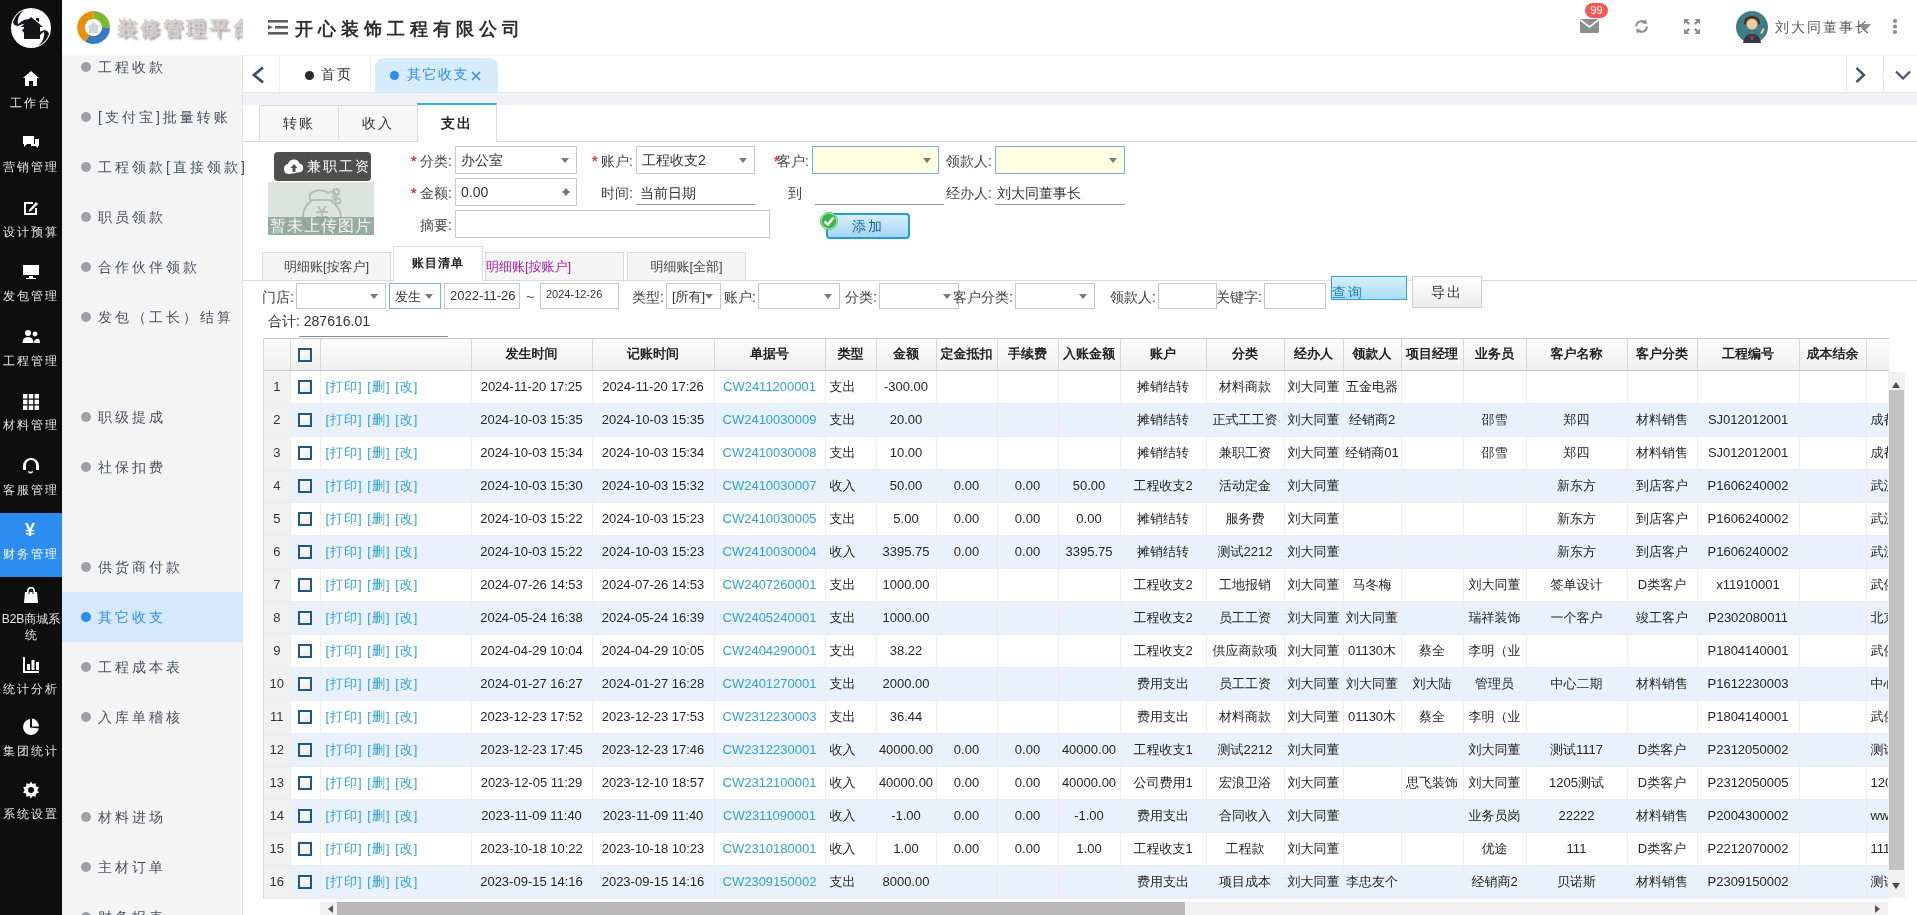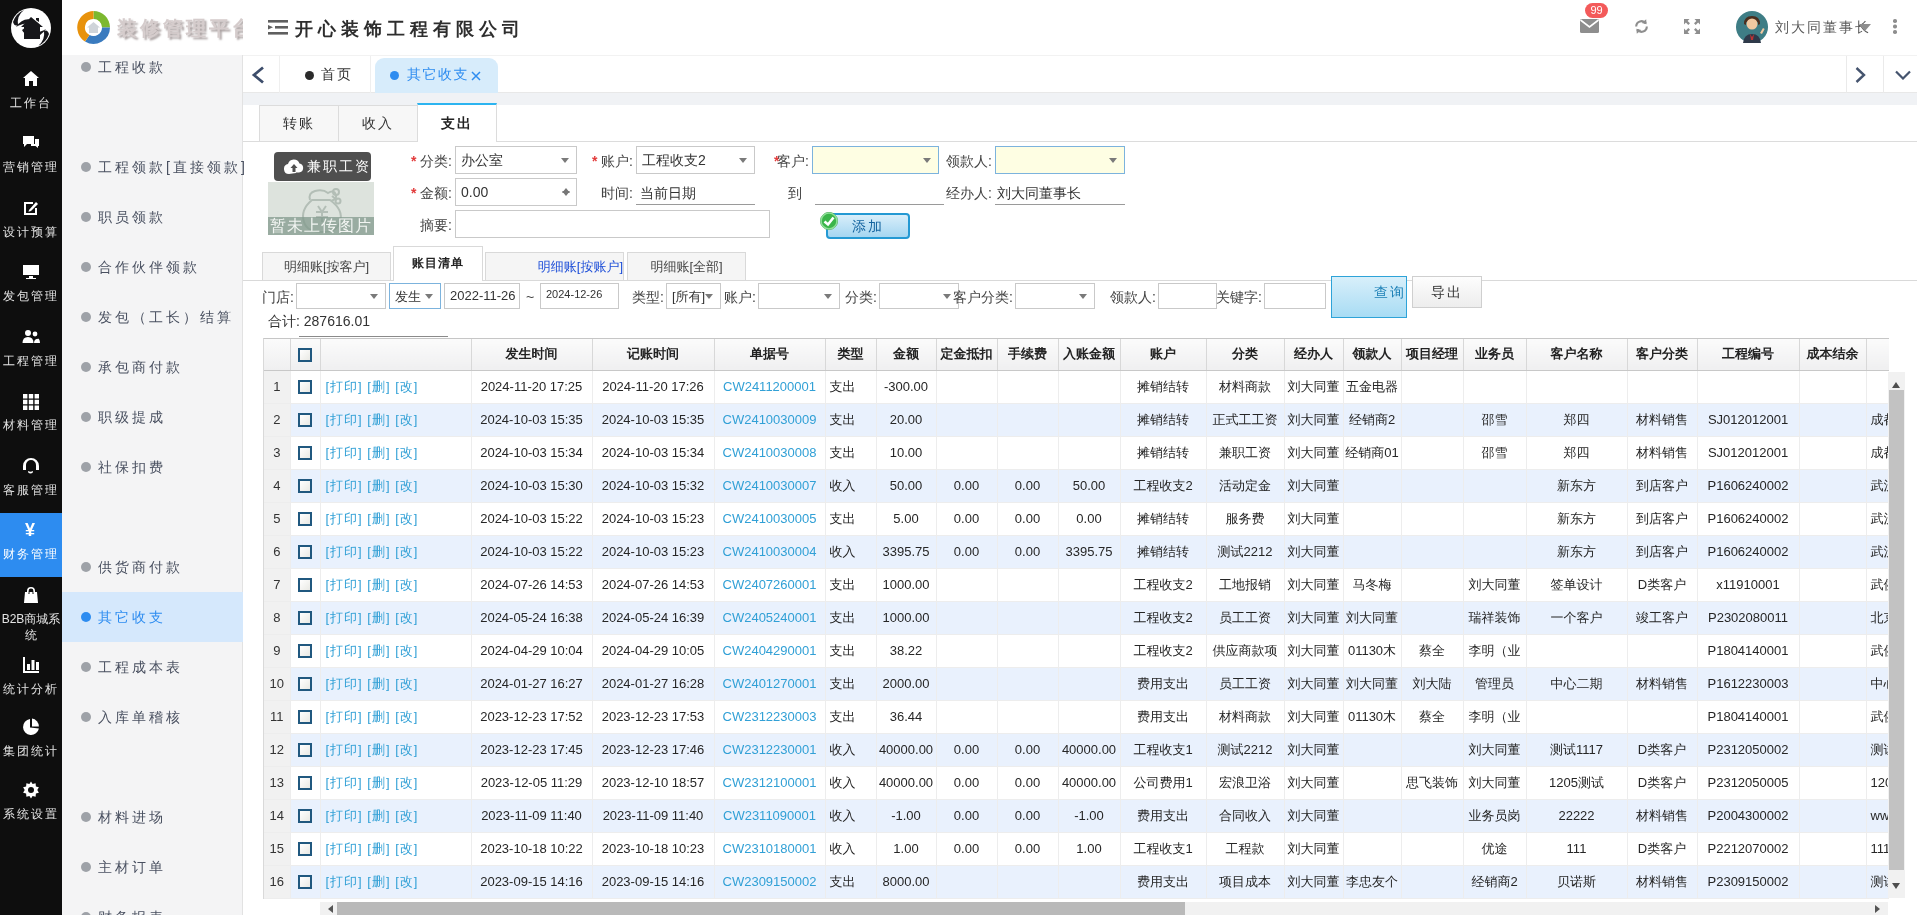--- a/index.html
+++ b/index.html
@@ -133,39 +133,39 @@
 <path d="M10 32.5 A16.5 16.5 0 0 1 18.5 2 L18.5 10 A8.5 8.5 0 0 0 14.5 26 Z" fill="#e8920c"></path>
 <circle cx="18.5" cy="18.5" r="8" fill="#fff"></circle>
 <path d="M18.5 13 L25 18.5 L23 18.5 L23 24 L14 24 L14 18.5 L12 18.5 Z" fill="#cfd4d9"></path>
 </svg>
 <div class="abs" style="left:55px;top:15px;font-size:20px;font-weight:bold;color:#d5cccc;letter-spacing:3px;text-shadow:2px 2px 2px #a89f9f;white-space:nowrap">装修管理平台</div>
 </div>
 <div class="mitem" style="top:42px">
       <span class="dot"></span>
       <span class="t">工程收款</span>
     </div>
+<div class="mitem" style="top:92px">
+      <span class="dot"></span>
+      <span class="t">[支付宝]批量转账</span>
+    </div>
 <div class="mitem" style="top:142px">
       <span class="dot"></span>
       <span class="t">工程领款[直接领款]</span>
     </div>
 <div class="mitem" style="top:192px">
       <span class="dot"></span>
       <span class="t">职员领款</span>
     </div>
 <div class="mitem" style="top:242px">
       <span class="dot"></span>
       <span class="t">合作伙伴领款</span>
     </div>
 <div class="mitem" style="top:292px">
       <span class="dot"></span>
       <span class="t">发包（工长）结算</span>
-    </div>
-<div class="mitem" style="top:342px">
-      <span class="dot"></span>
-      <span class="t">承包商付款</span>
     </div>
 <div class="mitem" style="top:392px">
       <span class="dot"></span>
       <span class="t">职级提成</span>
     </div>
 <div class="mitem" style="top:442px">
       <span class="dot"></span>
       <span class="t">社保扣费</span>
     </div>
 <div class="mitem" style="top:542px">
@@ -327,21 +327,21 @@
   </div>
 <div class="abs" style="left:826px;top:213px;width:84px;height:26px;background:linear-gradient(#d8eefa,#a5d6f1);border:2px solid #2499d3;border-radius:4px;text-align:center;font-size:14px;color:#1565a0;line-height:22px;letter-spacing:2px">添加</div>
 <svg class="abs" style="left:820px;top:212px" width="18" height="18" viewBox="0 0 18 18">
 <circle cx="9" cy="9" r="8.5" fill="#3bb54a" stroke="#1e8a2e" stroke-width="0.8"></circle>
 <circle cx="9" cy="9" r="8" fill="none" stroke="#8fdf98" stroke-width="1.6"></circle>
 <path d="M4.5 9.5 L8 12.5 L13.5 5.5" stroke="#fff" stroke-width="2.6" fill="none"></path>
   </svg>
 <div class="abs" style="left:243px;top:246px;width:1674px;height:35px;background:#fff;border-bottom:1px solid #d9d9d9"></div>
 <div class="abs" style="left:262px;top:252px;width:129px;height:28px;background:#f5f5f5;border:1px solid #d9d9d9;border-bottom:none;z-index:2;text-align:center;font-size:13px;color:#444;line-height:27px">明细账[按客户]</div>
 <div class="abs" style="left:393px;top:246px;width:90px;height:35px;background:#fff;border:1px solid #d9d9d9;border-bottom:none;z-index:3;text-align:center;font-size:12px;font-weight:bold;color:#222;line-height:33px;letter-spacing:1px">账目清单</div>
-<div class="abs" style="left:485px;top:252px;width:139px;height:28px;background:#f5f5f5;border:1px solid #d9d9d9;border-bottom:none;z-index:2;text-align:right;font-size:13px;color:#1d4ed8;line-height:27px">明细账[按账户]</div>
+<div class="abs" style="left:485px;top:252px;width:139px;height:28px;background:#f5f5f5;border:1px solid #d9d9d9;border-bottom:none;z-index:2;text-align:left;font-size:13px;color:#a21caf;line-height:27px">明细账[按账户]</div>
 <div class="abs" style="left:627px;top:252px;width:119px;height:28px;background:#f5f5f5;border:1px solid #d9d9d9;border-bottom:none;z-index:2;text-align:center;font-size:13px;color:#444;line-height:27px">明细账[全部]</div>
 <span class="lbl" style="right:1623px;top:289px;font-size:14px">门店:</span>
 <div class="sel-box" style="left:296px;top:283px;width:90px;height:26px;">
     <span style="position:absolute;left:5px;top:4px;font-size:14px;color:#333;white-space:nowrap"></span>
     <span class="arr"></span>
   </div>
 <div class="sel-box" style="left:389px;top:283px;width:52px;height:26px;border-color:#7cb3dd;">
     <span style="position:absolute;left:5px;top:4px;font-size:13px;color:#333;white-space:nowrap">发生</span>
     <span class="arr"></span>
   </div>
@@ -373,21 +373,21 @@
     <span class="arr"></span>
   </div>
 <span class="lbl" style="right:761px;top:289px;font-size:14px">领款人:</span>
 <div class="sel-box" style="left:1158px;top:283px;width:59px;height:26px;">
     <span style="position:absolute;left:5px;top:4px;font-size:14px;color:#333;white-space:nowrap"></span>
   </div>
 <span class="lbl" style="right:655px;top:289px;font-size:14px">关键字:</span>
 <div class="sel-box" style="left:1264px;top:283px;width:62px;height:26px;">
     <span style="position:absolute;left:5px;top:4px;font-size:14px;color:#333;white-space:nowrap"></span>
   </div>
-<div class="abs" style="left:1331px;top:276px;width:76px;height:42px;background:linear-gradient(#d8effa,#a8dcf4);border:1px solid #2ea3d8;text-align:right;font-size:14px;color:#1b7fb5;line-height:30px;letter-spacing:2px">查询</div>
+<div class="abs" style="left:1331px;top:276px;width:76px;height:24px;background:linear-gradient(#d8effa,#a8dcf4);border:1px solid #2ea3d8;text-align:left;font-size:14px;color:#1b7fb5;line-height:30px;letter-spacing:2px">查询</div>
 <div class="abs" style="left:1412px;top:276px;width:70px;height:32px;background:linear-gradient(#fdfdfd,#ededed);border:1px solid #cfcfcf;text-align:center;font-size:14px;color:#333;line-height:30px;letter-spacing:2px">导出</div>
 <span class="lbl" style="left:268px;top:313px;color:#333">合计: 287616.01</span>
 <div class="abs" style="left:299px;top:336px;width:149px;border-bottom:1px solid #8a8a8a"></div>
 <div class="abs" id="tblwrap">
     <table>
 <colgroup>
         <col style="width:26px">
         <col style="width:30px">
         <col style="width:151px">
         <col style="width:121px">

